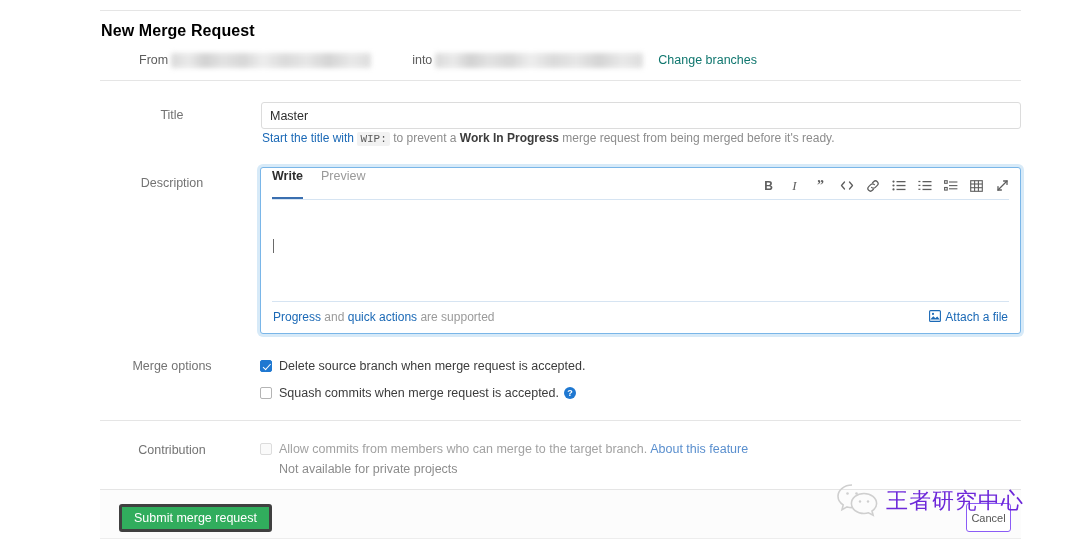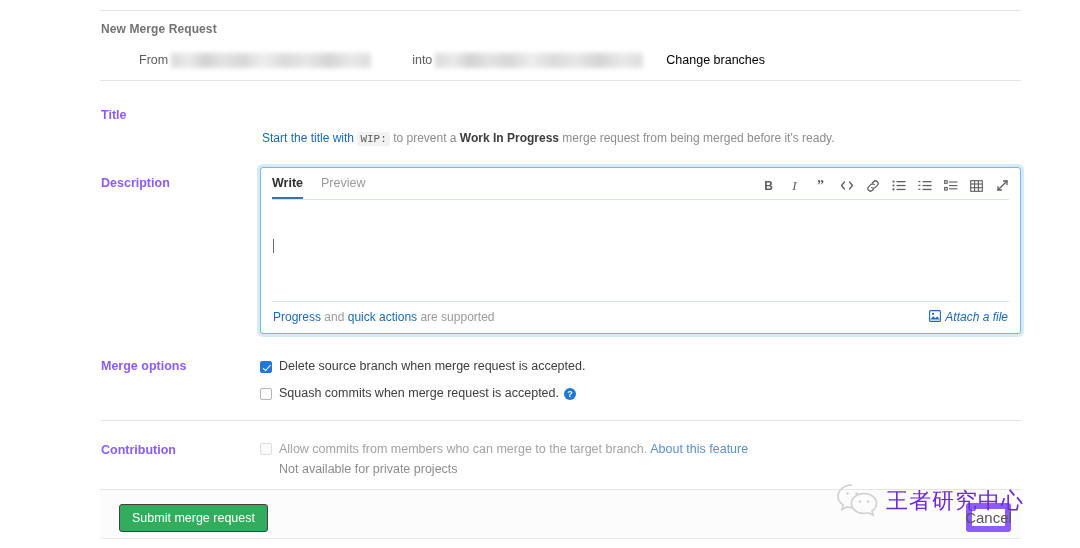--- a/index.html
+++ b/index.html
@@ -20,21 +20,21 @@
 
   
   .top-rule {
     position: absolute; left: 100px; top: 10px;
     width: 921px; height: 1px; background: #e5e5e5;
   }
 
   
   .mr-heading {
     position: absolute; left: 101px; top: 22px;
-    font-size: 12px; font-weight: 700; color: #737373;
+    font-size: 16px; font-weight: 700; color: #000000;
     letter-spacing: .1px;
   }
 
   
   .branch-line {
     position: absolute; left: 101px; top: 50px;
     width: 920px; height: 20px;
     display: flex; align-items: center;
     font-size: 12.5px; color: #5c5c5c;
   }
@@ -48,40 +48,40 @@
         #d8d8d8 0%, #e9e9e9 9%, #cfcfcf 17%, #e2e2e2 26%,
         #d5d5d5 36%, #ededed 46%, #d9d9d9 57%, #e6e6e6 68%,
         #d2d2d2 79%, #e8e8e8 90%, #dcdcdc 100%);
     filter: blur(2.4px);
     opacity: .95;
     vertical-align: middle;
   }
   .blur-from { width: 200px; }
   .blur-into { width: 208px; }
   .change-branches {
-    margin-left: 20px;
-    color: #000000; text-decoration: none; font-size: 12.5px;
+    margin-left: 12px;
+    color: #0f766e; text-decoration: none; font-size: 12.5px;
     white-space: nowrap;
   }
 
   
   .divider {
     position: absolute; left: 100px;
     width: 921px; height: 1px; background: #e5e5e5;
   }
   .div-1 { top: 80px; }
   .div-2 { top: 420px; }
   .div-3 { top: 489px; }
 
   
   .row-label {
     position: absolute;
     width: 142px;
-    text-align: left;
-    font-size: 12.5px; font-weight: 700; color: #8b5cf6;
+    text-align: center;
+    font-size: 12.5px; font-weight: 400; color: #737373;
   }
 
   
   .title-label { left: 101px; top: 108px; }
   .title-input {
     position: absolute; left: 261px; top: 102px;
     width: 760px; height: 27px;
     border: 1px solid #dcdcdc; border-radius: 3px;
     background: #fff;
     padding: 0 8px;
@@ -118,21 +118,21 @@
   }
   .desc-header {
     position: relative;
     height: 31px;
     display: flex; align-items: flex-end;
     padding: 0 10px 0 11px;
   }
   .tabs { display: flex; align-items: flex-end; height: 31px; }
   .tab {
     font-size: 12.5px;
-    padding: 0 0 7px 0;
+    padding: 0 0 14px 0;
     margin-right: 18px;
     color: #9a9a9a;
     cursor: pointer;
     border-bottom: 2px solid transparent;
   }
   .tab.active {
     color: #2e2e2e; font-weight: 700;
     border-bottom: 2px solid #3a6fb0;
   }
   .toolbar {
@@ -186,28 +186,28 @@
     height: 30px;
     display: flex; align-items: center;
     padding: 0 11px;
     font-size: 12px;
   }
   .md-note { color: #9a9a9a; }
   .md-note a { color: #1b69b6; text-decoration: none; }
   .attach {
     margin-left: auto;
     display: flex; align-items: center; gap: 4px;
-    color: #1b69b6; cursor: pointer; font-style: italic;
+    color: #1b69b6; cursor: pointer;
   }
 
   
   .merge-label { left: 101px; top: 359px; }
   .opt-row {
     position: absolute; left: 260px;
-    display: flex; align-items: flex-end;
+    display: flex; align-items: center;
     font-size: 12.5px; color: #3c3c3c;
   }
   .opt-1 { top: 359px; }
   .opt-2 { top: 386px; }
   .cb {
     width: 12px; height: 12px;
     border: 1px solid #b4b4b4;
     border-radius: 2px;
     background: #fff;
     margin-right: 7px;
@@ -254,36 +254,36 @@
     position: absolute; left: 100px; top: 490px;
     width: 921px; height: 48px;
     background: #fcfcfc;
   }
   .submit-btn {
     position: absolute; left: 119px; top: 504px;
     height: 28px;
     padding: 0 12px;
     background: #31ad5d;
     color: #fff;
-    border: 1px solid #404040;
+    border: 3px solid #404040;
     border-radius: 3px;
     font-family: "Liberation Sans", sans-serif;
     font-size: 12.5px;
     cursor: pointer;
     display: flex; align-items: center;
   }
   .cancel-btn {
     position: absolute; left: 966px; top: 503px;
     width: 45px; height: 29px;
     background: #fff;
-    border: 6px solid #8b5cf6;
+    border: 1px solid #8b5cf6;
     border-radius: 3px;
     color: #555;
     font-family: "Liberation Sans", sans-serif;
-    font-size: 15px;
+    font-size: 11px;
     cursor: pointer;
     display: flex; align-items: center; justify-content: center;
   }
   .footer-bottom-rule {
     position: absolute; left: 100px; top: 538px;
     width: 921px; height: 1px; background: #ededed;
   }
 
   
   .watermark {
@@ -315,20 +315,21 @@
     <span class="lbl">From</span>
     <span class="blur-pill blur-from"></span>
     <span class="lbl">into</span>
     <span class="blur-pill blur-into"></span>
     <a class="change-branches" href="#">Change branches</a>
   </div>
 
   <div class="divider div-1"></div>
 
   <div class="row-label title-label">Title</div>
+  <input class="title-input" type="text" value="Master" style="">
   <div class="title-hint">
     <a href="#">Start the title with</a>
     <code>WIP:</code><span> to prevent a </span><b>Work In Progress</b><span> merge request from being merged before it's ready.</span>
   </div>
 
   <div class="row-label desc-label">Description</div>
 
   <div class="desc-box">
     <div class="desc-header">
       <div class="tabs">

